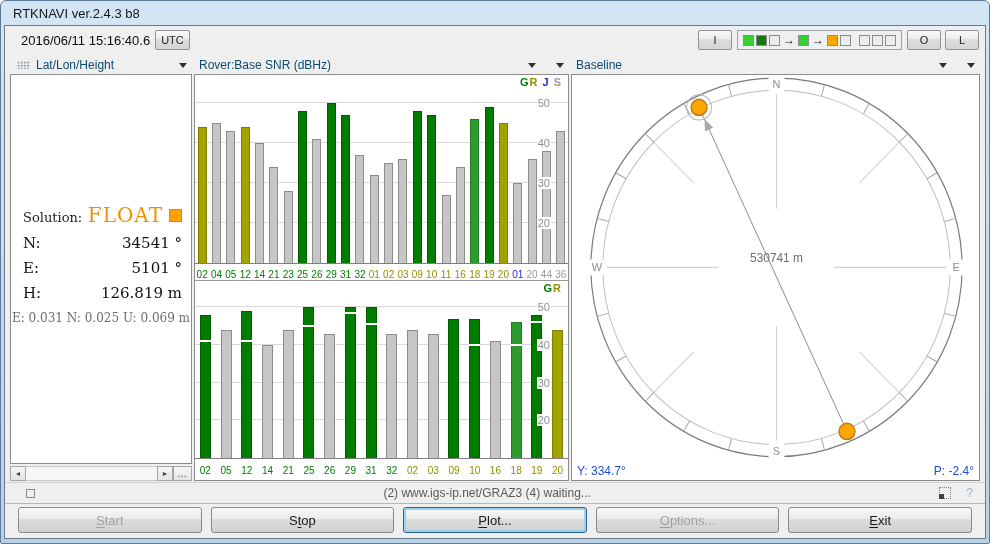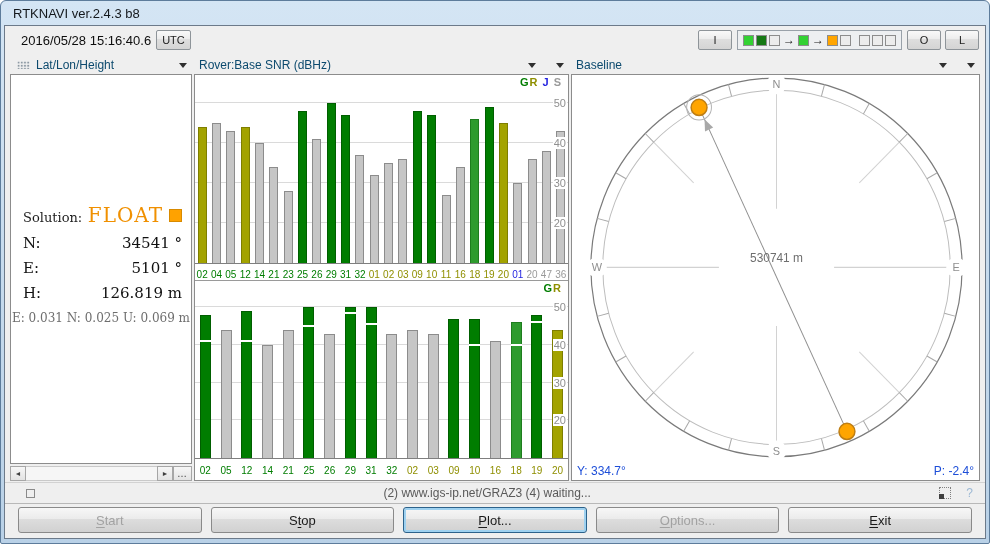--- a/index.html
+++ b/index.html
@@ -61,21 +61,21 @@
   .scr-more { width:19px; font-size:10px; letter-spacing:1px; }
 
   
   .chart { position:relative; }
   #chart1 { height:206px; border-bottom:1px solid #9a9a9a; }
   #chart2 { height:195px; }
   .plot { position:absolute; left:0; right:0; top:0; border-bottom:1px solid #7f7f7f; }
   #chart1 .plot { height:189px; }
   #chart2 .plot { height:178px; }
   .gridline { position:absolute; left:0; right:0; height:1px; background:#dadada; }
-  .ytick { position:absolute; right:1px; font-size:11px; color:#8f8f8f; background:#fff;
+  .ytick { position:absolute; right:17px; font-size:11px; color:#8f8f8f; background:#fff;
            padding:0 1px; transform:translateY(50%); z-index:2; }
   .bars { position:absolute; left:0; right:0; top:0; bottom:0; display:flex; align-items:flex-end; }
   .slot { flex:1; display:flex; justify-content:center; align-items:flex-end; height:100%; }
   .bar { position:relative; z-index:1; }
   .bar-mark { position:absolute; left:-1px; right:-1px; height:2px; background:#fff; }
   .labels { position:absolute; left:0; right:0; bottom:0; height:16px; display:flex; align-items:flex-end; }
   .labels .lb { flex:1; text-align:center; font-size:10px; white-space:nowrap; }
   .legend { position:absolute; top:1px; right:7px; font-size:11px; font-weight:bold; z-index:3; background:#fff; }
   .legend span { margin-left:1px; }
   .legend span.spaced { margin-left:5px; }
@@ -107,21 +107,21 @@
 </head>
 <body>
 
 <div class="window">
   <div class="titlebar">
     <span>RTKNAVI ver.2.4.3 b8</span>
   </div>
   <div class="client">
 
     <div class="toolbar">
-      <span class="time-text">2016/05/28 15:16:40.6</span>
+      <span class="time-text">2016/06/11 15:16:40.6</span>
       <div class="sbtn utc">UTC</div>
       <div class="tb-spacer"></div>
       <div class="sbtn">I</div>
       <div class="ind-strip" id="ind-strip">
           <span class="sq" style="background: rgb(51, 209, 51);"></span>
           <span class="sq" style="background: rgb(21, 120, 21);"></span>
           <span class="sq" style="background: rgb(236, 236, 236);"></span>
           <span class="ind-arrow">→</span>
           <span class="sq" style="background: rgb(51, 209, 51);"></span>
           <span class="ind-arrow">→</span>
@@ -292,21 +292,21 @@
                 <div class="lb" style="color: rgb(143, 143, 0);">03</div>
                 <div class="lb" style="color: rgb(143, 143, 0);">09</div>
                 <div class="lb" style="color: rgb(143, 143, 0);">10</div>
                 <div class="lb" style="color: rgb(143, 143, 0);">11</div>
                 <div class="lb" style="color: rgb(143, 143, 0);">16</div>
                 <div class="lb" style="color: rgb(143, 143, 0);">18</div>
                 <div class="lb" style="color: rgb(143, 143, 0);">19</div>
                 <div class="lb" style="color: rgb(143, 143, 0);">20</div>
                 <div class="lb" style="color: rgb(36, 36, 224);">01</div>
                 <div class="lb" style="color: rgb(154, 154, 154);">20</div>
-                <div class="lb" style="color: rgb(154, 154, 154);">47</div>
+                <div class="lb" style="color: rgb(154, 154, 154);">44</div>
                 <div class="lb" style="color: rgb(154, 154, 154);">36</div>
               </div>
               <div class="legend"><span style="color: rgb(0, 125, 0);">G</span><span style="color: rgb(143, 143, 0);">R</span><span class="spaced" style="color: rgb(36, 36, 224);">J</span><span class="spaced" style="color: rgb(154, 154, 154);">S</span></div>
             </div>
           <div class="chart" id="chart2">
               <div class="plot">
                 <div class="gridline" style="bottom: 21.2766%;"></div>
                 <div class="ytick" style="bottom: 21.2766%;">20</div>
                 <div class="gridline" style="bottom: 42.5532%;"></div>
                 <div class="ytick" style="bottom: 42.5532%;">30</div>

